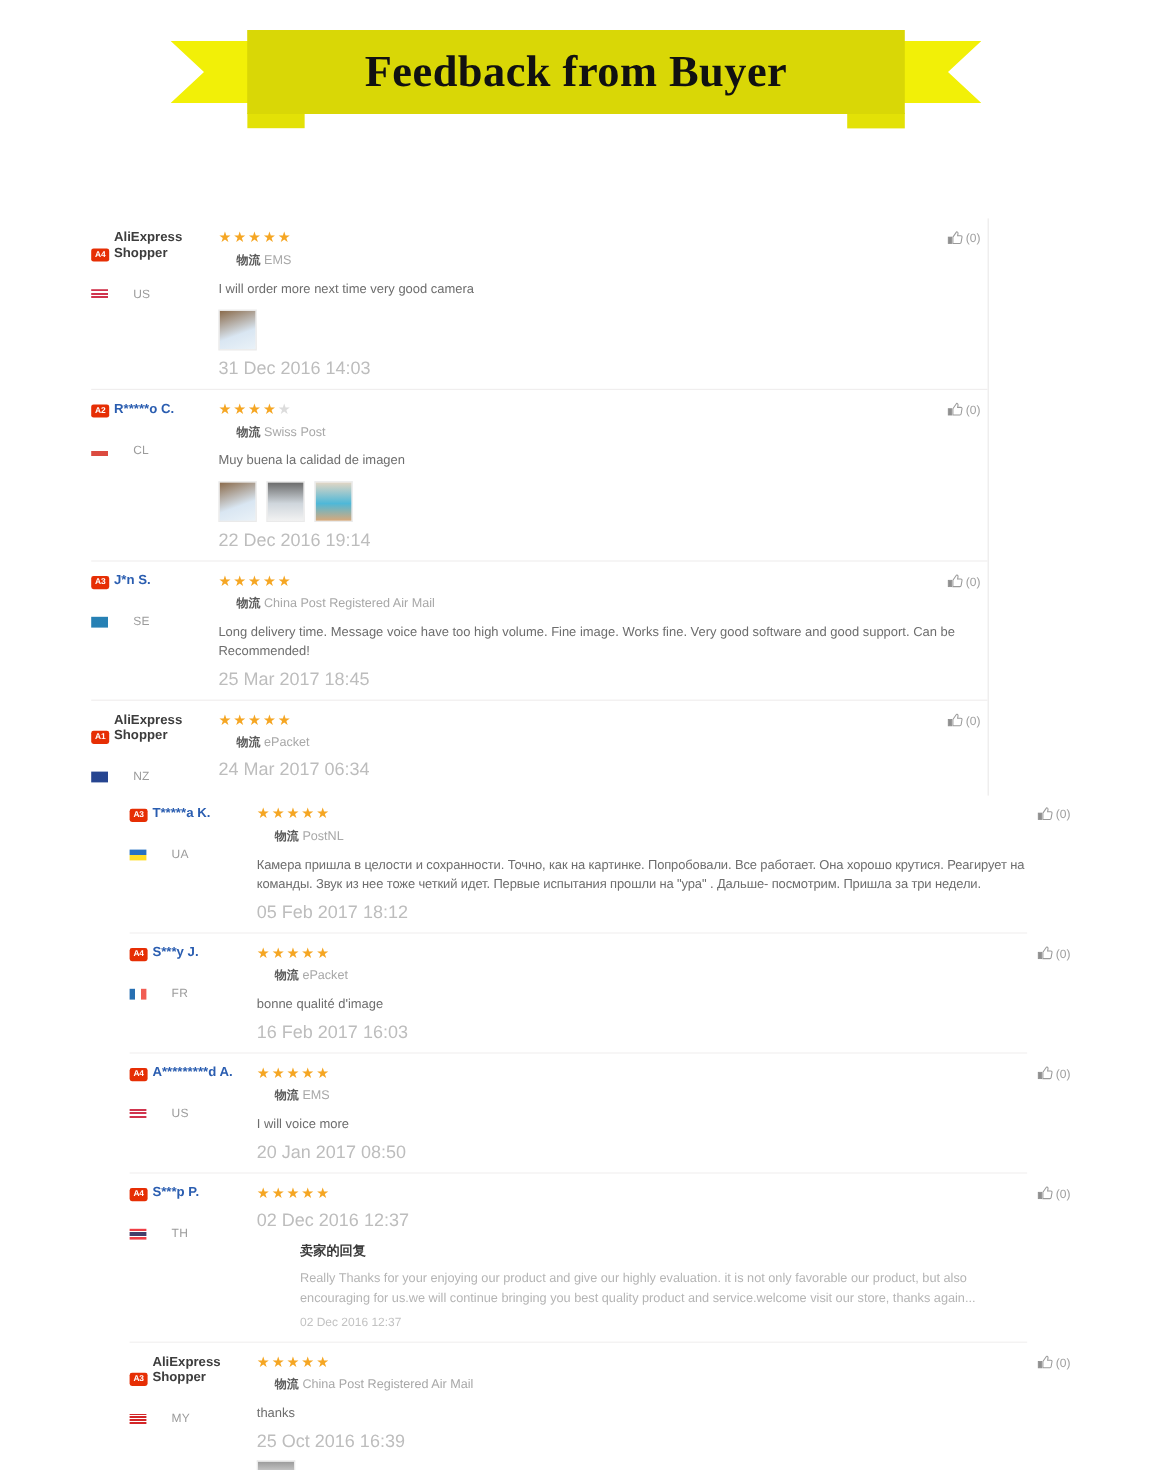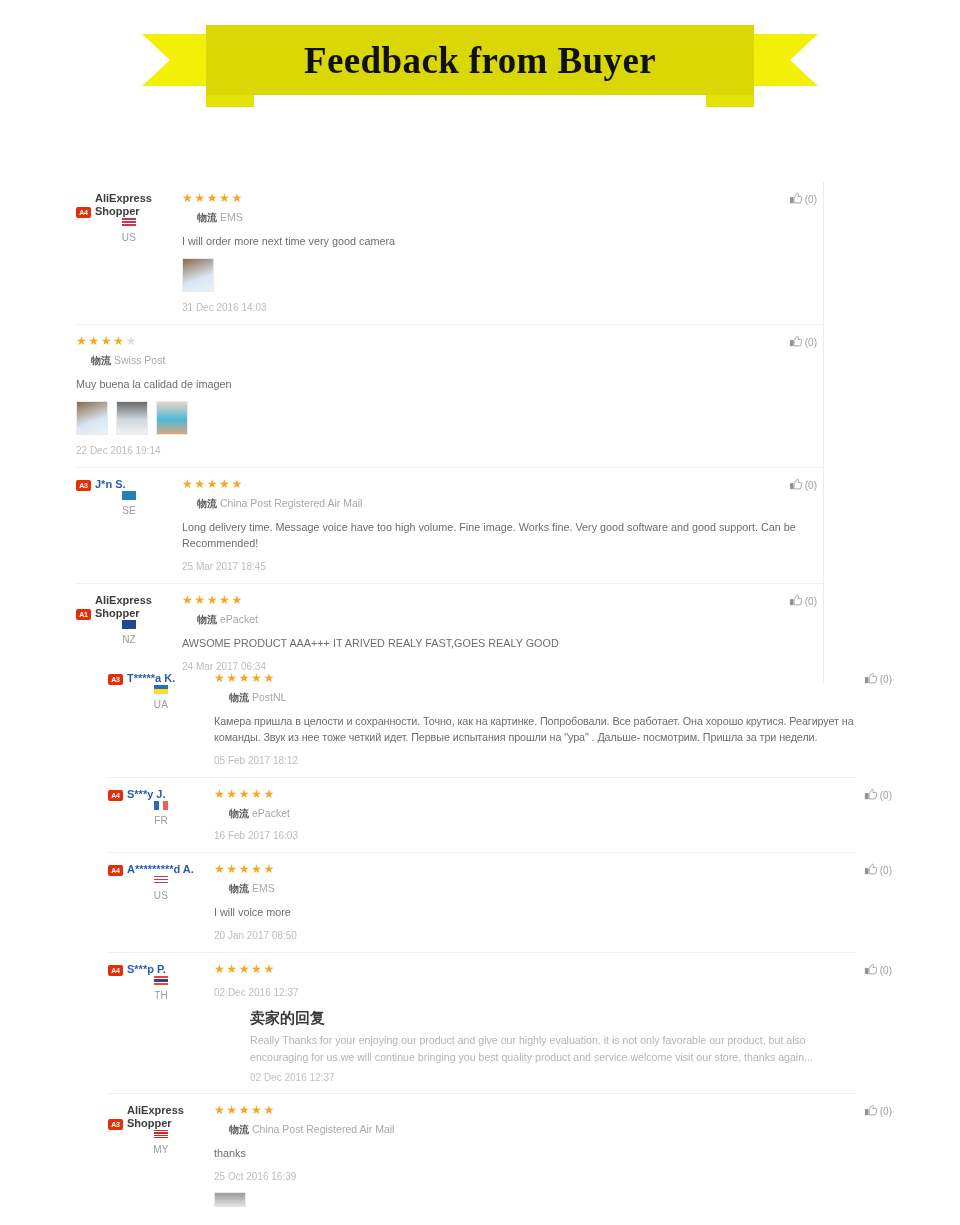--- a/index.html
+++ b/index.html
@@ -93,23 +93,22 @@
     letter-spacing:-.2px;
   }
   .user-name{
     color:#2a5db0;
     font-size:11px;font-weight:bold;
     line-height:13px;
     word-break:break-word;
   }
   .user-name.plain{color:#3d3d3d;}
   .country-line{
-    display:flex;align-items:center;gap:5px;
-    margin-top:0;
-    flex-direction:column;
+    display:flex;align-items:center;gap:21px;
+    margin-top:22px;
   }
   .flag{
     width:14px;height:9px;
     display:block;border:0;
     flex:0 0 auto;
     opacity:.85;
   }
   .country-code{
     font-size:10px;color:#9b9b9b;letter-spacing:.2px;
   }
@@ -146,28 +145,28 @@
   }
   .photo{
     width:30px;height:32px;
     border:1px solid #eaeaea;
     background:#f6f6f6;
     display:block;
   }
   .photo.cut{height:14px;border-bottom:none;}
   .date{
     margin-top:9px;
-    font-size:10px;line-height:13px;
+    font-size:15px;line-height:13px;
     color:#bdbdbd;
   }
 
   
   .reply{margin-top:12px;padding-left:36px;}
   .reply-title{
-    font-size:15px;font-weight:bold;color:#3b3b3b;
+    font-size:11px;font-weight:bold;color:#3b3b3b;
     font-family:"DejaVu Sans",sans-serif;
     line-height:14px;
   }
   .reply-body{
     margin-top:7px;
     font-size:10.6px;line-height:17px;color:#b4b4b4;
   }
   .reply-date{
     margin-top:6px;
     font-size:10px;color:#c2c2c2;
@@ -220,20 +219,30 @@
       </div>
       <div class="helpful">
         <svg class="thumb-icon" width="14" height="14" viewBox="0 0 16 16" aria-hidden="true">
           <path d="M5.8 6.4 9.1 1.6c.2-.3.6-.4.9-.2.5.3.8.9.7 1.5l-.4 2.2h3.1c.7 0 1.2.6 1.1 1.3l-.9 5c-.1.6-.6 1-1.2 1H5.8z" fill="none" stroke="#9a9a9a" stroke-width="1"></path>
           <rect x="1.4" y="6.4" width="3.2" height="6" fill="#8f8f8f" stroke="#8f8f8f" stroke-width=".8"></rect>
         </svg>
         <span class="helpful-count">(0)</span>
       </div>
     </div>
     <div class="review">
+      <div class="user-col">
+        <div class="user-line">
+          <span class="rank-badge">A2</span>
+          <span class="user-name">R*****o C.</span>
+        </div>
+        <div class="country-line">
+          <span class="flag" style="background: linear-gradient(rgb(255, 255, 255) 0px, rgb(255, 255, 255) 50%, rgb(213, 43, 30) 50%, rgb(213, 43, 30) 100%);"></span>
+          <span class="country-code">CL</span>
+        </div>
+      </div>
       <div class="content-col">
         <div class="stars"><span class="">★</span><span class="">★</span><span class="">★</span><span class="">★</span><span class="off">★</span></div>
         <div class="shipping"><span class="cn">物流</span>Swiss Post</div>
         <div class="review-text">Muy buena la calidad de imagen</div>
         <div class="thumbs-row">
           <span class="photo" style="background-image: linear-gradient(160deg, rgb(138, 106, 74), rgb(217, 230, 242) 60%, rgb(234, 242, 248));"></span>
           <span class="photo" style="background-image: linear-gradient(rgb(107, 107, 107), rgb(207, 214, 220) 55%, rgb(242, 242, 242));"></span>
           <span class="photo" style="background-image: linear-gradient(rgb(226, 214, 196), rgb(79, 184, 216) 55%, rgb(217, 169, 122));"></span>
         </div>
         <div class="date">22 Dec 2016 19:14</div>
@@ -278,21 +287,20 @@
           <span class="user-name plain">AliExpress Shopper</span>
         </div>
         <div class="country-line">
           <span class="flag" style="background: linear-gradient(rgb(0, 36, 125), rgb(0, 36, 125));"></span>
           <span class="country-code">NZ</span>
         </div>
       </div>
       <div class="content-col">
         <div class="stars"><span class="">★</span><span class="">★</span><span class="">★</span><span class="">★</span><span class="">★</span></div>
         <div class="shipping"><span class="cn">物流</span>ePacket</div>
-        <div class="review-text">AWSOME PRODUCT AAA+++ IT ARIVED REALY FAST,GOES REALY GOOD</div>
         <div class="date">24 Mar 2017 06:34</div>
       </div>
       <div class="helpful">
         <svg class="thumb-icon" width="14" height="14" viewBox="0 0 16 16" aria-hidden="true">
           <path d="M5.8 6.4 9.1 1.6c.2-.3.6-.4.9-.2.5.3.8.9.7 1.5l-.4 2.2h3.1c.7 0 1.2.6 1.1 1.3l-.9 5c-.1.6-.6 1-1.2 1H5.8z" fill="none" stroke="#9a9a9a" stroke-width="1"></path>
           <rect x="1.4" y="6.4" width="3.2" height="6" fill="#8f8f8f" stroke="#8f8f8f" stroke-width=".8"></rect>
         </svg>
         <span class="helpful-count">(0)</span>
       </div>
     </div>
@@ -330,20 +338,21 @@
           <span class="user-name">S***y J.</span>
         </div>
         <div class="country-line">
           <span class="flag" style="background: linear-gradient(90deg, rgb(0, 85, 164) 0px, rgb(0, 85, 164) 33%, rgb(255, 255, 255) 33%, rgb(255, 255, 255) 66%, rgb(239, 65, 53) 66%, rgb(239, 65, 53) 100%);"></span>
           <span class="country-code">FR</span>
         </div>
       </div>
       <div class="content-col">
         <div class="stars"><span class="">★</span><span class="">★</span><span class="">★</span><span class="">★</span><span class="">★</span></div>
         <div class="shipping"><span class="cn">物流</span>ePacket</div>
+        <div class="review-text">bonne qualité d'image</div>
         <div class="date">16 Feb 2017 16:03</div>
       </div>
       <div class="helpful">
         <svg class="thumb-icon" width="14" height="14" viewBox="0 0 16 16" aria-hidden="true">
           <path d="M5.8 6.4 9.1 1.6c.2-.3.6-.4.9-.2.5.3.8.9.7 1.5l-.4 2.2h3.1c.7 0 1.2.6 1.1 1.3l-.9 5c-.1.6-.6 1-1.2 1H5.8z" fill="none" stroke="#9a9a9a" stroke-width="1"></path>
           <rect x="1.4" y="6.4" width="3.2" height="6" fill="#8f8f8f" stroke="#8f8f8f" stroke-width=".8"></rect>
         </svg>
         <span class="helpful-count">(0)</span>
       </div>
     </div>

